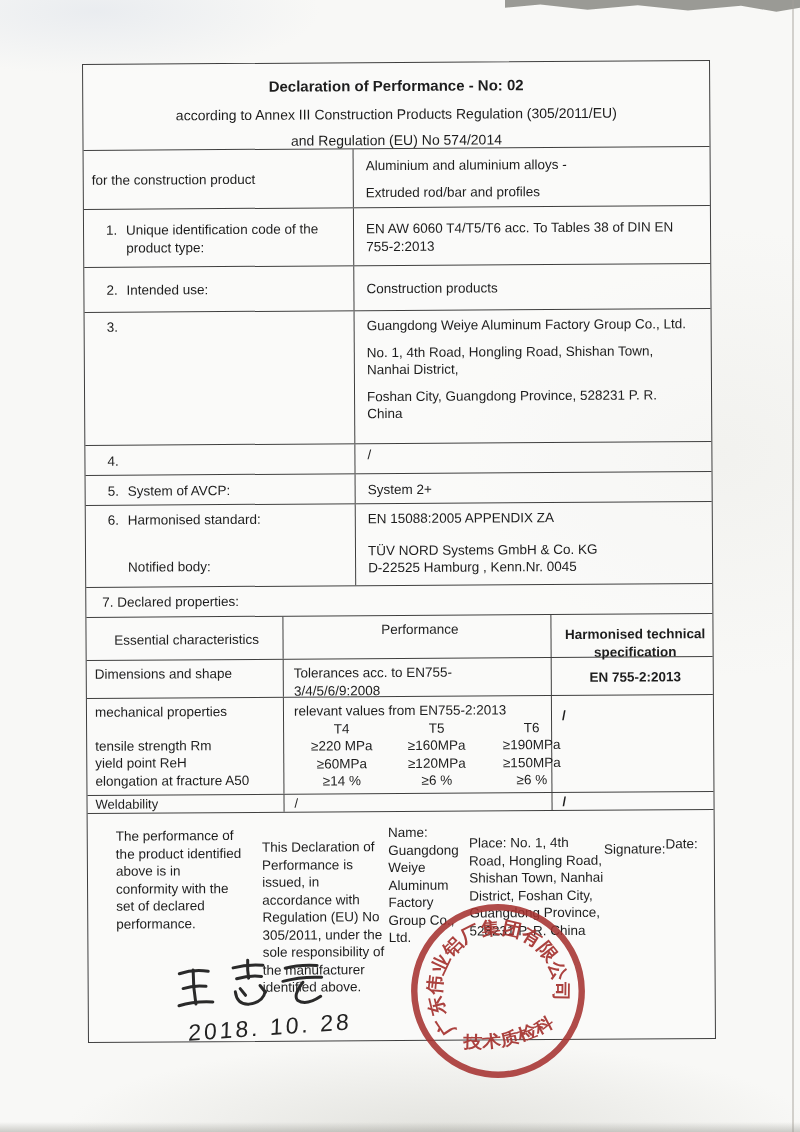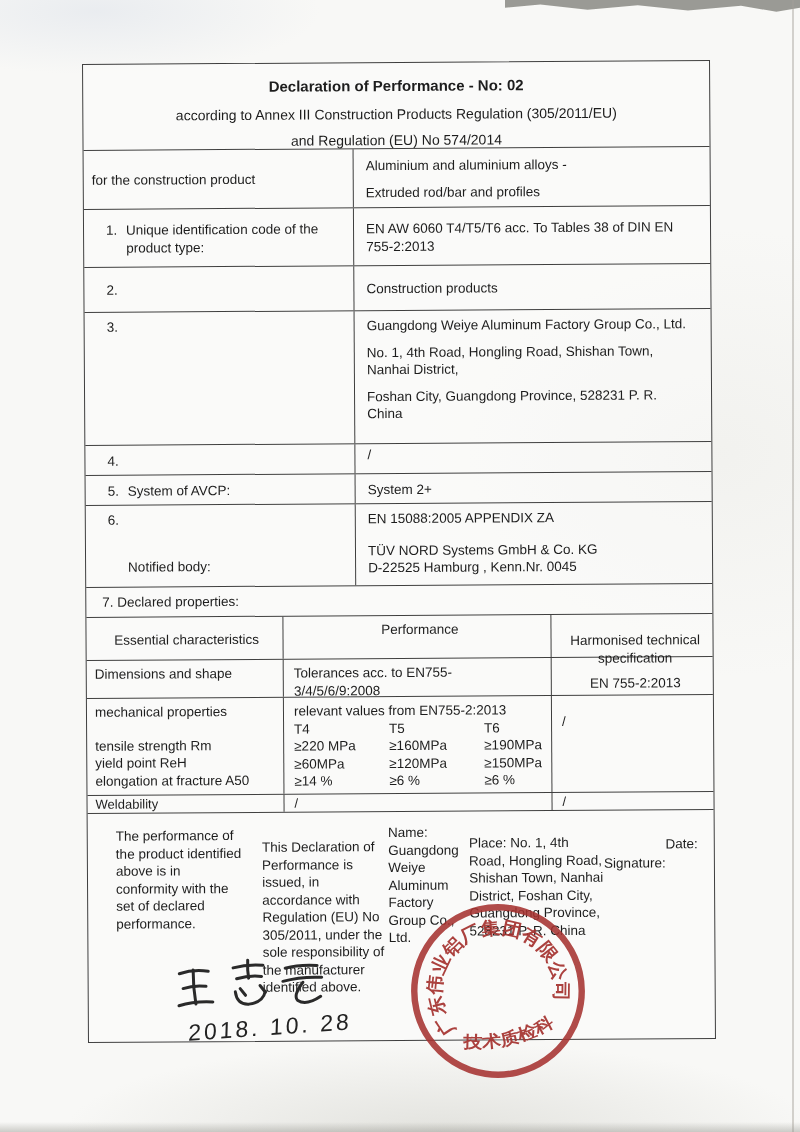--- a/index.html
+++ b/index.html
@@ -53,24 +53,24 @@
   .h-ph{height:43px;}
   .h-dims{height:38px;}
   .h-mech{height:97px;}
   .h-weld{height:18px;}
 
   .para{margin:0 0 9px 0;}
   .para:last-child{margin-bottom:0;}
 
   .p1{width:197px;border-right:1.5px solid #3f3f3f;box-sizing:border-box;padding:5px 4px 2px 8px;}
   .p2{width:268px;border-right:1.5px solid #3f3f3f;box-sizing:border-box;padding:5px 4px 2px 10px;}
-  .p3{flex:1;box-sizing:border-box;padding:17px 4px 2px 10px;}
+  .p3{flex:1;box-sizing:border-box;padding:11px 4px 2px 10px;font-weight:bold;}
   .tcenter{text-align:center;}
   .perf-grid-row{display:flex;}
-  .perf-grid-row .tc{width:95px;flex:none;}
+  .perf-grid-row .tc{width:95px;flex:none;text-align:center;}
   .mech-left .gap{height:16px;}
   .weld-row{font-size:13px;}
   .weld-row .p1,.weld-row .p2,.weld-row .p3{padding-top:1px;}
 
   .footer-cell{padding:12px 16px 0 8px;box-sizing:border-box;position:relative;}
   .footer-cell .indent{margin-left:20px;width:572px;}
   .footer-cell .fline{}
   .footer-cell .place-text{width:612px;}
 
   .hand-date{
@@ -112,20 +112,21 @@
           <span class="lbl">Unique identification code of the product type:</span>
         </div>
       </div>
       <div class="cr vcent">EN AW 6060 T4/T5/T6  acc. To Tables 38 of DIN EN 755-2:2013</div>
     </div>
 
     <div class="row h-r2">
       <div class="cl vcent">
         <div class="num-label">
           <span class="num">2.</span>
+          <span class="lbl">Intended use:</span>
         </div>
       </div>
       <div class="cr vcent">Construction products</div>
     </div>
 
     <div class="row h-r3">
       <div class="cl">
         <div class="num-label">
           <span class="num">3.</span>
         </div>
@@ -153,20 +154,21 @@
           <span class="lbl">System of AVCP:</span>
         </div>
       </div>
       <div class="cr vcent">System 2+</div>
     </div>
 
     <div class="row h-r6">
       <div class="cl" style="display:flex;flex-direction:column;justify-content:space-between;padding-bottom:10px;">
         <div class="num-label">
           <span class="num">6.</span>
+          <span class="lbl">Harmonised standard:</span>
         </div>
         <div style="padding-left:34px;">Notified body:</div>
       </div>
       <div class="cr">
         <p class="para" style="margin-bottom:14px;">EN 15088:2005 APPENDIX ZA</p>
         <div>TÜV NORD Systems GmbH &amp; Co. KG</div>
         <div>D-22525 Hamburg , Kenn.Nr. 0045</div>
       </div>
     </div>
 
@@ -238,21 +240,21 @@
       <p class="para indent" style="margin-top:2px;">The performance of the product identified above is in conformity with the set of declared performance.</p>
       <p class="para indent" style="margin-top:14px;">This Declaration of Performance is issued, in accordance with Regulation (EU) No 305/2011, under the sole responsibility of the manufacturer identified above.</p>
       <div class="fline">
         <span>Name:</span>&nbsp;
         <span>Guangdong Weiye Aluminum Factory Group Co., Ltd.</span>
       </div>
       <div class="fline place-text" style="margin-top:11px;">
         <span>Place:</span>
         <span>No. 1, 4th Road, Hongling Road, Shishan Town, Nanhai District, Foshan City, Guangdong Province, 528231 P. R. China</span>
       </div>
-      <div class="fline" style="margin-top:32px;">Signature:</div>
+      <div class="fline" style="margin-top:18px;">Signature:</div>
       <div class="fline" style="margin-top:13px;">Date:</div>
     </div>
   </div>
 
   <div class="sig-wrap">
     <svg viewBox="0 0 150 55" width="150" height="55">
       <g fill="none" stroke="#2a2a2a" stroke-width="3" stroke-linecap="round" transform="rotate(-3 75 27)">
         <path d="M4 12 Q18 8 33 11"></path>
         <path d="M7 27 Q18 24 30 26"></path>
         <path d="M2 44 Q18 40 36 42"></path>

